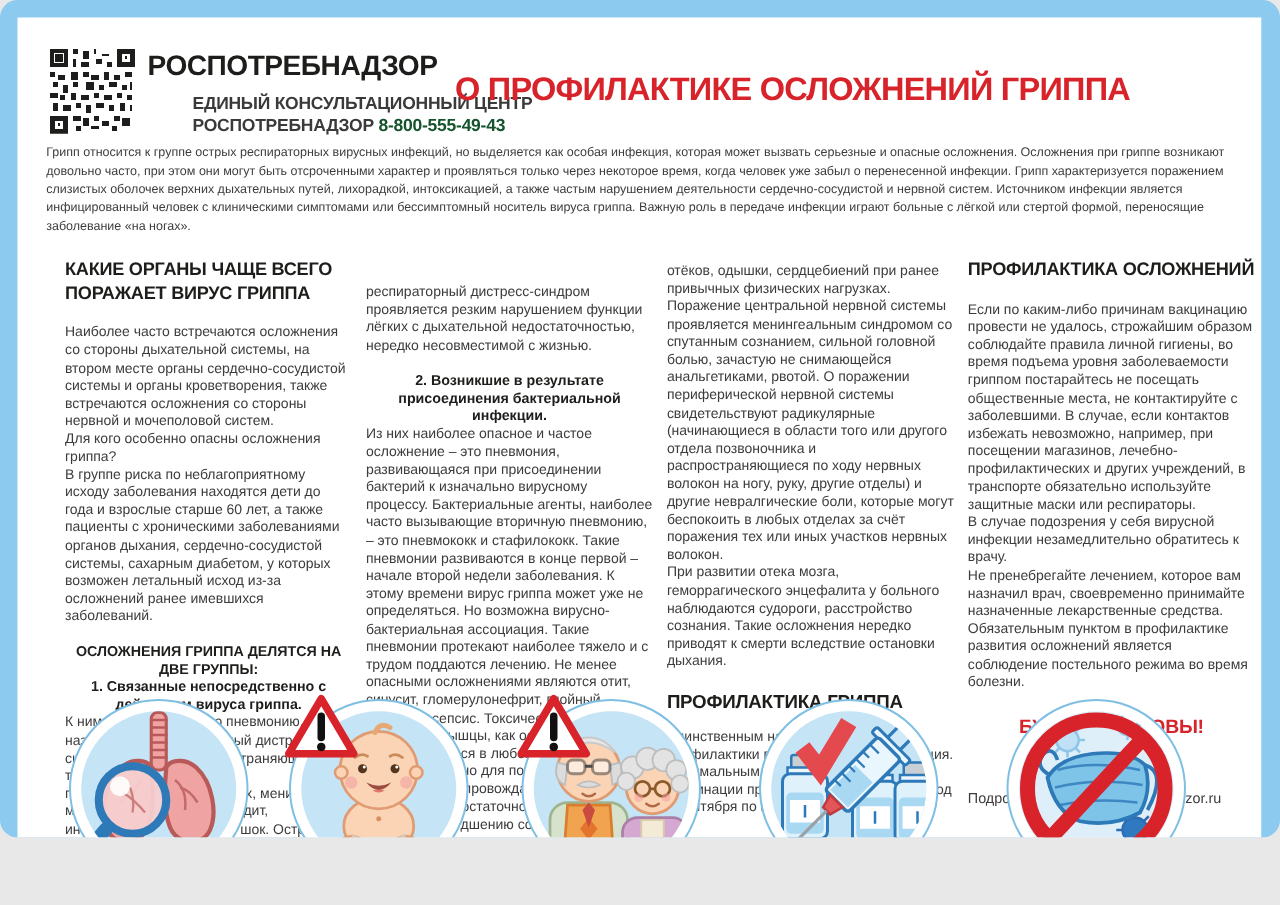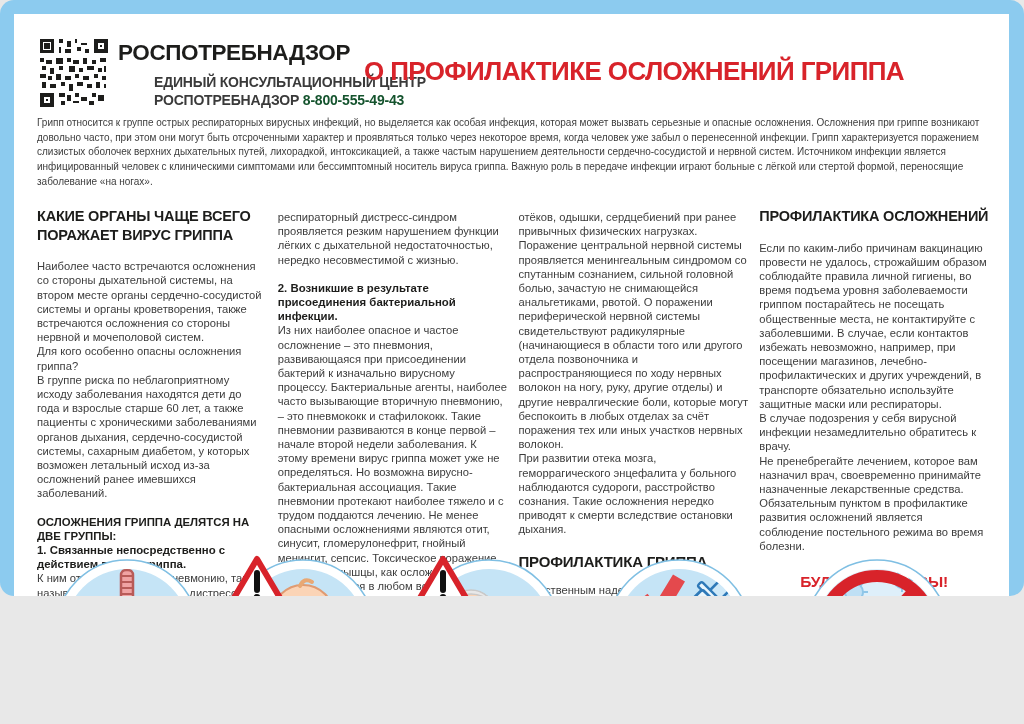--- a/index.html
+++ b/index.html
@@ -1,18 +1,18 @@
 <!DOCTYPE html>
 <html><head>
 <meta charset="utf-8">
 <style>
   html,body{margin:0;padding:0;background:#e8e8e8;}
   *{box-sizing:border-box;}
   #canvas{
-    position:relative;width:1024px;height:596px;margin:0 auto;
+    position:relative;width:1024px;height:670px;margin:0 auto;
     background:#8CCBEF;border-radius:14px;overflow:hidden;
     font-family:"Liberation Sans","DejaVu Sans",sans-serif;
   }
   #sheet{
     position:absolute;left:14px;top:14px;width:995px;height:689px;
     background:#ffffff;overflow:hidden;
   }
   
   .qr{position:absolute;left:26px;top:25px;width:68px;height:68px;}
   .brand-block{position:absolute;left:104px;top:28px;}
@@ -23,30 +23,30 @@
     position:absolute;left:340px;top:44px;width:560px;text-align:center;
     font-size:26px;font-weight:bold;color:#D8232A;letter-spacing:-0.6px;line-height:1.05;
   }
   
   .intro{
     position:absolute;left:23px;top:102px;width:952px;
     font-size:10px;line-height:14.7px;color:#3d3d3d;
   }
   
   .cols{
-    position:absolute;left:23px;top:193px;width:952px;height:360px;
+    position:absolute;left:38px;top:193px;width:952px;height:360px;
     display:grid;grid-template-columns:repeat(4,1fr);column-gap:11px;
   }
   .col{position:relative;}
   .col-head{
     margin:0 0 15px 0;font-size:14.5px;line-height:1.28;font-weight:bold;
     color:#1d1d1b;letter-spacing:-0.2px;
   }
   .body-p{margin:0;font-size:11.2px;line-height:14.2px;color:#3c3c3c;white-space:pre-line;}
-  .bold-p{margin:14px 0 0 0;font-size:11.4px;line-height:14.2px;color:#1d1d1b;font-weight:bold;white-space:pre-line;}
+  .bold-p{margin:14px 0 0 0;font-size:11.4px;line-height:14.2px;color:#1d1d1b;font-weight:bold;white-space:pre-line;text-align:center;}
   .mid-head{margin:16px 0 13px 0;font-size:15px;font-weight:bold;color:#1d1d1b;letter-spacing:-0.2px;}
   .slogan{margin-top:20px;text-align:center;font-size:15.5px;font-weight:bold;color:#D8232A;letter-spacing:-0.2px;}
   .more{margin-top:42px;font-size:11.5px;color:#3c3c3c;}
   
   .circle-icon{position:absolute;width:146px;height:146px;}
   .warn-tri{position:absolute;width:62px;height:56px;}
 </style>
 </head>
 <body>
 
@@ -135,21 +135,21 @@
       <div class="col">
         <h3 class="col-head">КАКИЕ ОРГАНЫ ЧАЩЕ ВСЕГО ПОРАЖАЕТ ВИРУС ГРИППА</h3>
         <p class="body-p">Наиболее часто встречаются осложнения со стороны дыхательной системы, на втором месте органы сердечно-сосудистой системы и органы кроветворения, также встречаются осложнения со стороны нервной и мочеполовой систем.
 Для кого особенно опасны осложнения гриппа?
 В группе риска по неблагоприятному исходу заболевания находятся дети до года и взрослые старше 60 лет, а также пациенты с хроническими заболеваниями органов дыхания, сердечно-сосудистой системы, сахарным диабетом, у которых возможен летальный исход из-за осложнений ранее имевшихся заболеваний.</p>
         <p class="bold-p">ОСЛОЖНЕНИЯ ГРИППА ДЕЛЯТСЯ НА ДВЕ ГРУППЫ:</p>
         <p class="bold-p" style="margin-top:0">1. Связанные непосредственно с действием вируса гриппа.</p>
         <p class="body-p">К ним относят вирусную пневмонию, так называемый респираторный дистресс-синдром – быстро распространяющееся тяжелое поражение лёгких, геморрагический отек легких, менингит, менингоэнцефалит, миокардит, инфекционно-токсический шок. Острый</p>
       </div>
       <div class="col">
-        <p class="body-p" style="margin-top:3px">респираторный дистресс-синдром проявляется резким нарушением функции лёгких с дыхательной недостаточностью, нередко несовместимой с жизнью.</p>
+        <p class="body-p" style="margin-top:20px">респираторный дистресс-синдром проявляется резким нарушением функции лёгких с дыхательной недостаточностью, нередко несовместимой с жизнью.</p>
         <p class="bold-p">2. Возникшие в результате присоединения бактериальной инфекции.</p>
         <p class="body-p">Из них наиболее опасное и частое осложнение – это пневмония, развивающаяся при присоединении бактерий к изначально вирусному процессу. Бактериальные агенты, наиболее часто вызывающие вторичную пневмонию, – это пневмококк и стафилококк. Такие пневмонии развиваются в конце первой – начале второй недели заболевания. К этому времени вирус гриппа может уже не определяться. Но возможна вирусно-бактериальная ассоциация. Такие пневмонии протекают наиболее тяжело и с трудом поддаются лечению. Не менее опасными осложнениями являются отит, синусит, гломерулонефрит, гнойный менингит, сепсис. Токсическое поражение сердечной мышцы, как осложнение гриппа может развиться в любом возрасте, особенно опасно для пожилых людей. Это осложнение сопровождается нарастанием сердечной недостаточности, что быстро приводит к ухудшению состояния у пациентов, появлению</p>
       </div>
       <div class="col">
         <p class="body-p" style="margin-top:3px">отёков, одышки, сердцебиений при ранее привычных физических нагрузках.
 Поражение центральной нервной системы проявляется менингеальным синдромом со спутанным сознанием, сильной головной болью, зачастую не снимающейся анальгетиками, рвотой. О поражении периферической нервной системы свидетельствуют радикулярные (начинающиеся в области того или другого отдела позвоночника и распространяющиеся по ходу нервных волокон на ногу, руку, другие отделы) и другие невралгические боли, которые могут беспокоить в любых отделах за счёт поражения тех или иных участков нервных волокон.
 При развитии отека мозга, геморрагического энцефалита у больного наблюдаются судороги, расстройство сознания. Такие осложнения нередко приводят к смерти вследствие остановки дыхания.</p>
         <h3 class="mid-head">ПРОФИЛАКТИКА ГРИППА</h3>
         <p class="body-p">Единственным надежным средством профилактики гриппа является вакцинация. Оптимальным временем проведения вакцинации против гриппа является период с сентября по ноябрь.</p>
       </div>

